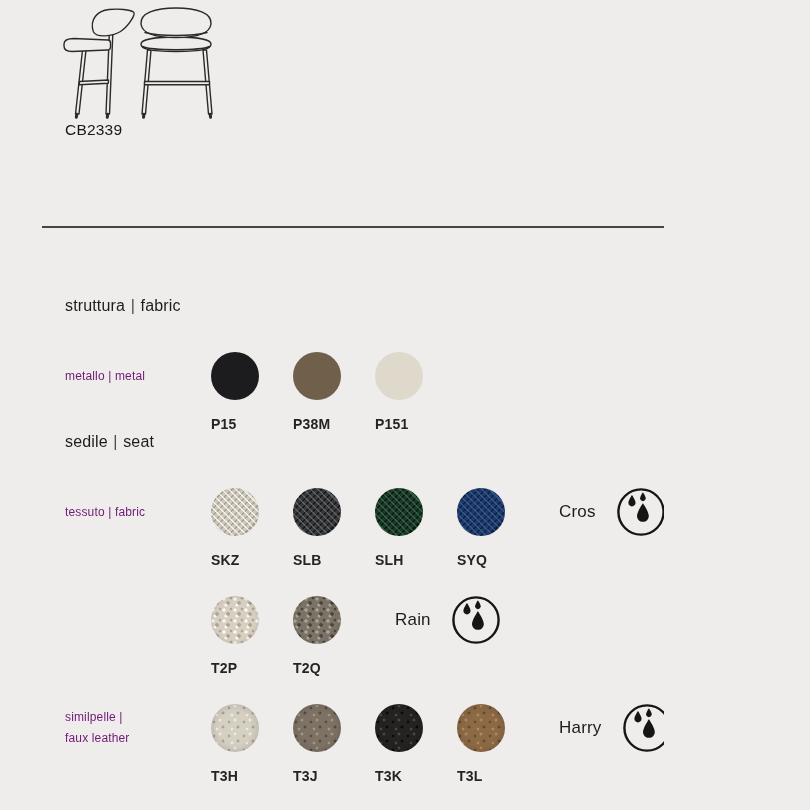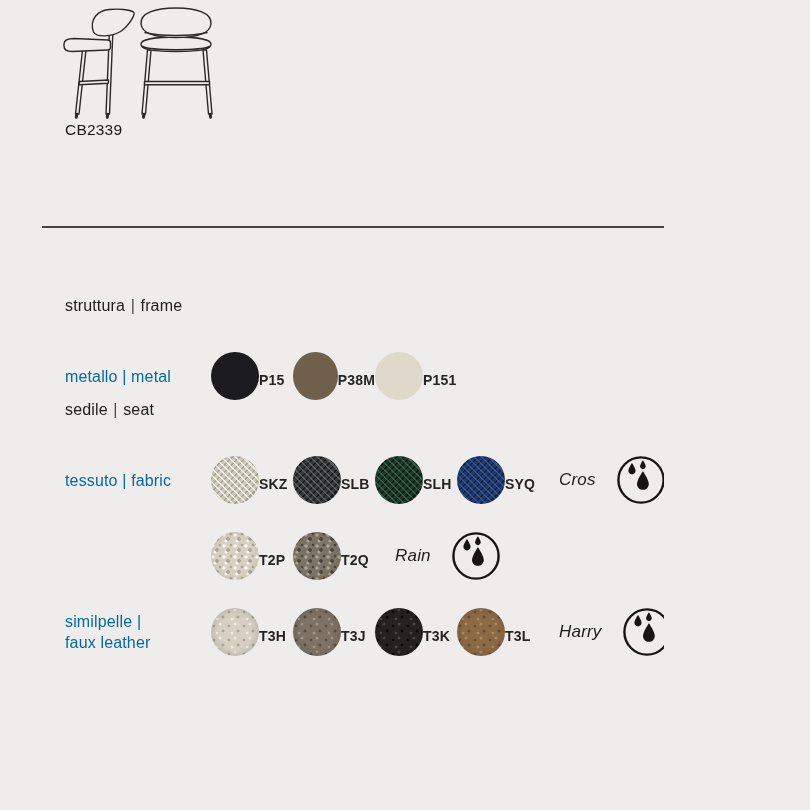--- a/index.html
+++ b/index.html
@@ -22,28 +22,28 @@
   .section + .section{}
   .section-title{font-size:16px;line-height:20px;height:20px;letter-spacing:.15px;}
   .section-title .it{font-weight:400;}
   .section-title .pipe{color:#4a4946;padding:0 1px;}
 
   .mrow{display:flex;align-items:flex-start;margin-top:28px;}
   .section-title + .mrow{margin-top:36px;}
   .mrow-label{
     width:146px;flex:0 0 146px;min-height:48px;
     display:flex;flex-direction:column;justify-content:center;
-    font-size:16px;line-height:21px;letter-spacing:.15px;color:#0369a1;
+    font-size:12px;line-height:21px;letter-spacing:.15px;color:#701a75;
   }
   .cells{display:flex;}
-  .cell{width:82px;display:flex;flex-direction:row;align-items:center;}
+  .cell{width:82px;display:flex;flex-direction:column;gap:8px;}
   .swatch{width:48px;height:48px;border-radius:50%;}
   .code{margin-top:8px;font-size:14px;font-weight:700;letter-spacing:.2px;color:#242422;}
 
-  .treat{display:flex;align-items:center;height:48px;margin-left:20px;gap:20px;font-style:italic;}
+  .treat{display:flex;align-items:center;height:48px;margin-left:20px;gap:20px;}
   .treat-name{font-size:17px;color:#1d1d1b;letter-spacing:.2px;}
 
   
   .tex-solid{background:var(--base);}
   .tex-weave{
     background-color:var(--base);
     background-image:
       repeating-linear-gradient(45deg,var(--hi) 0 1.6px,transparent 1.6px 5px),
       repeating-linear-gradient(135deg,var(--lo) 0 1.6px,transparent 1.6px 5px);
     box-shadow:inset 0 0 4px rgba(0,0,0,.12);
@@ -100,21 +100,21 @@
       </g>
     </svg>
   </div>
 
   <div class="product-code">CB2339</div>
 
   <div class="divider"></div>
 
   <div class="finishes">
       <div class="section">
-        <div class="section-title"><span class="it">struttura</span><span class="pipe"> | </span><span class="en">frame</span></div>
+        <div class="section-title"><span class="it">struttura</span><span class="pipe"> | </span><span class="en">fabric</span></div>
         <div class="mrow">
           <div class="mrow-label">
             <span>metallo | metal</span>
           </div>
           <div class="cells">
             <div class="cell">
               <div class="swatch tex-solid" style="--base: #1c1c1e;"></div>
               <div class="code">P15</div>
             </div>
             <div class="cell">

